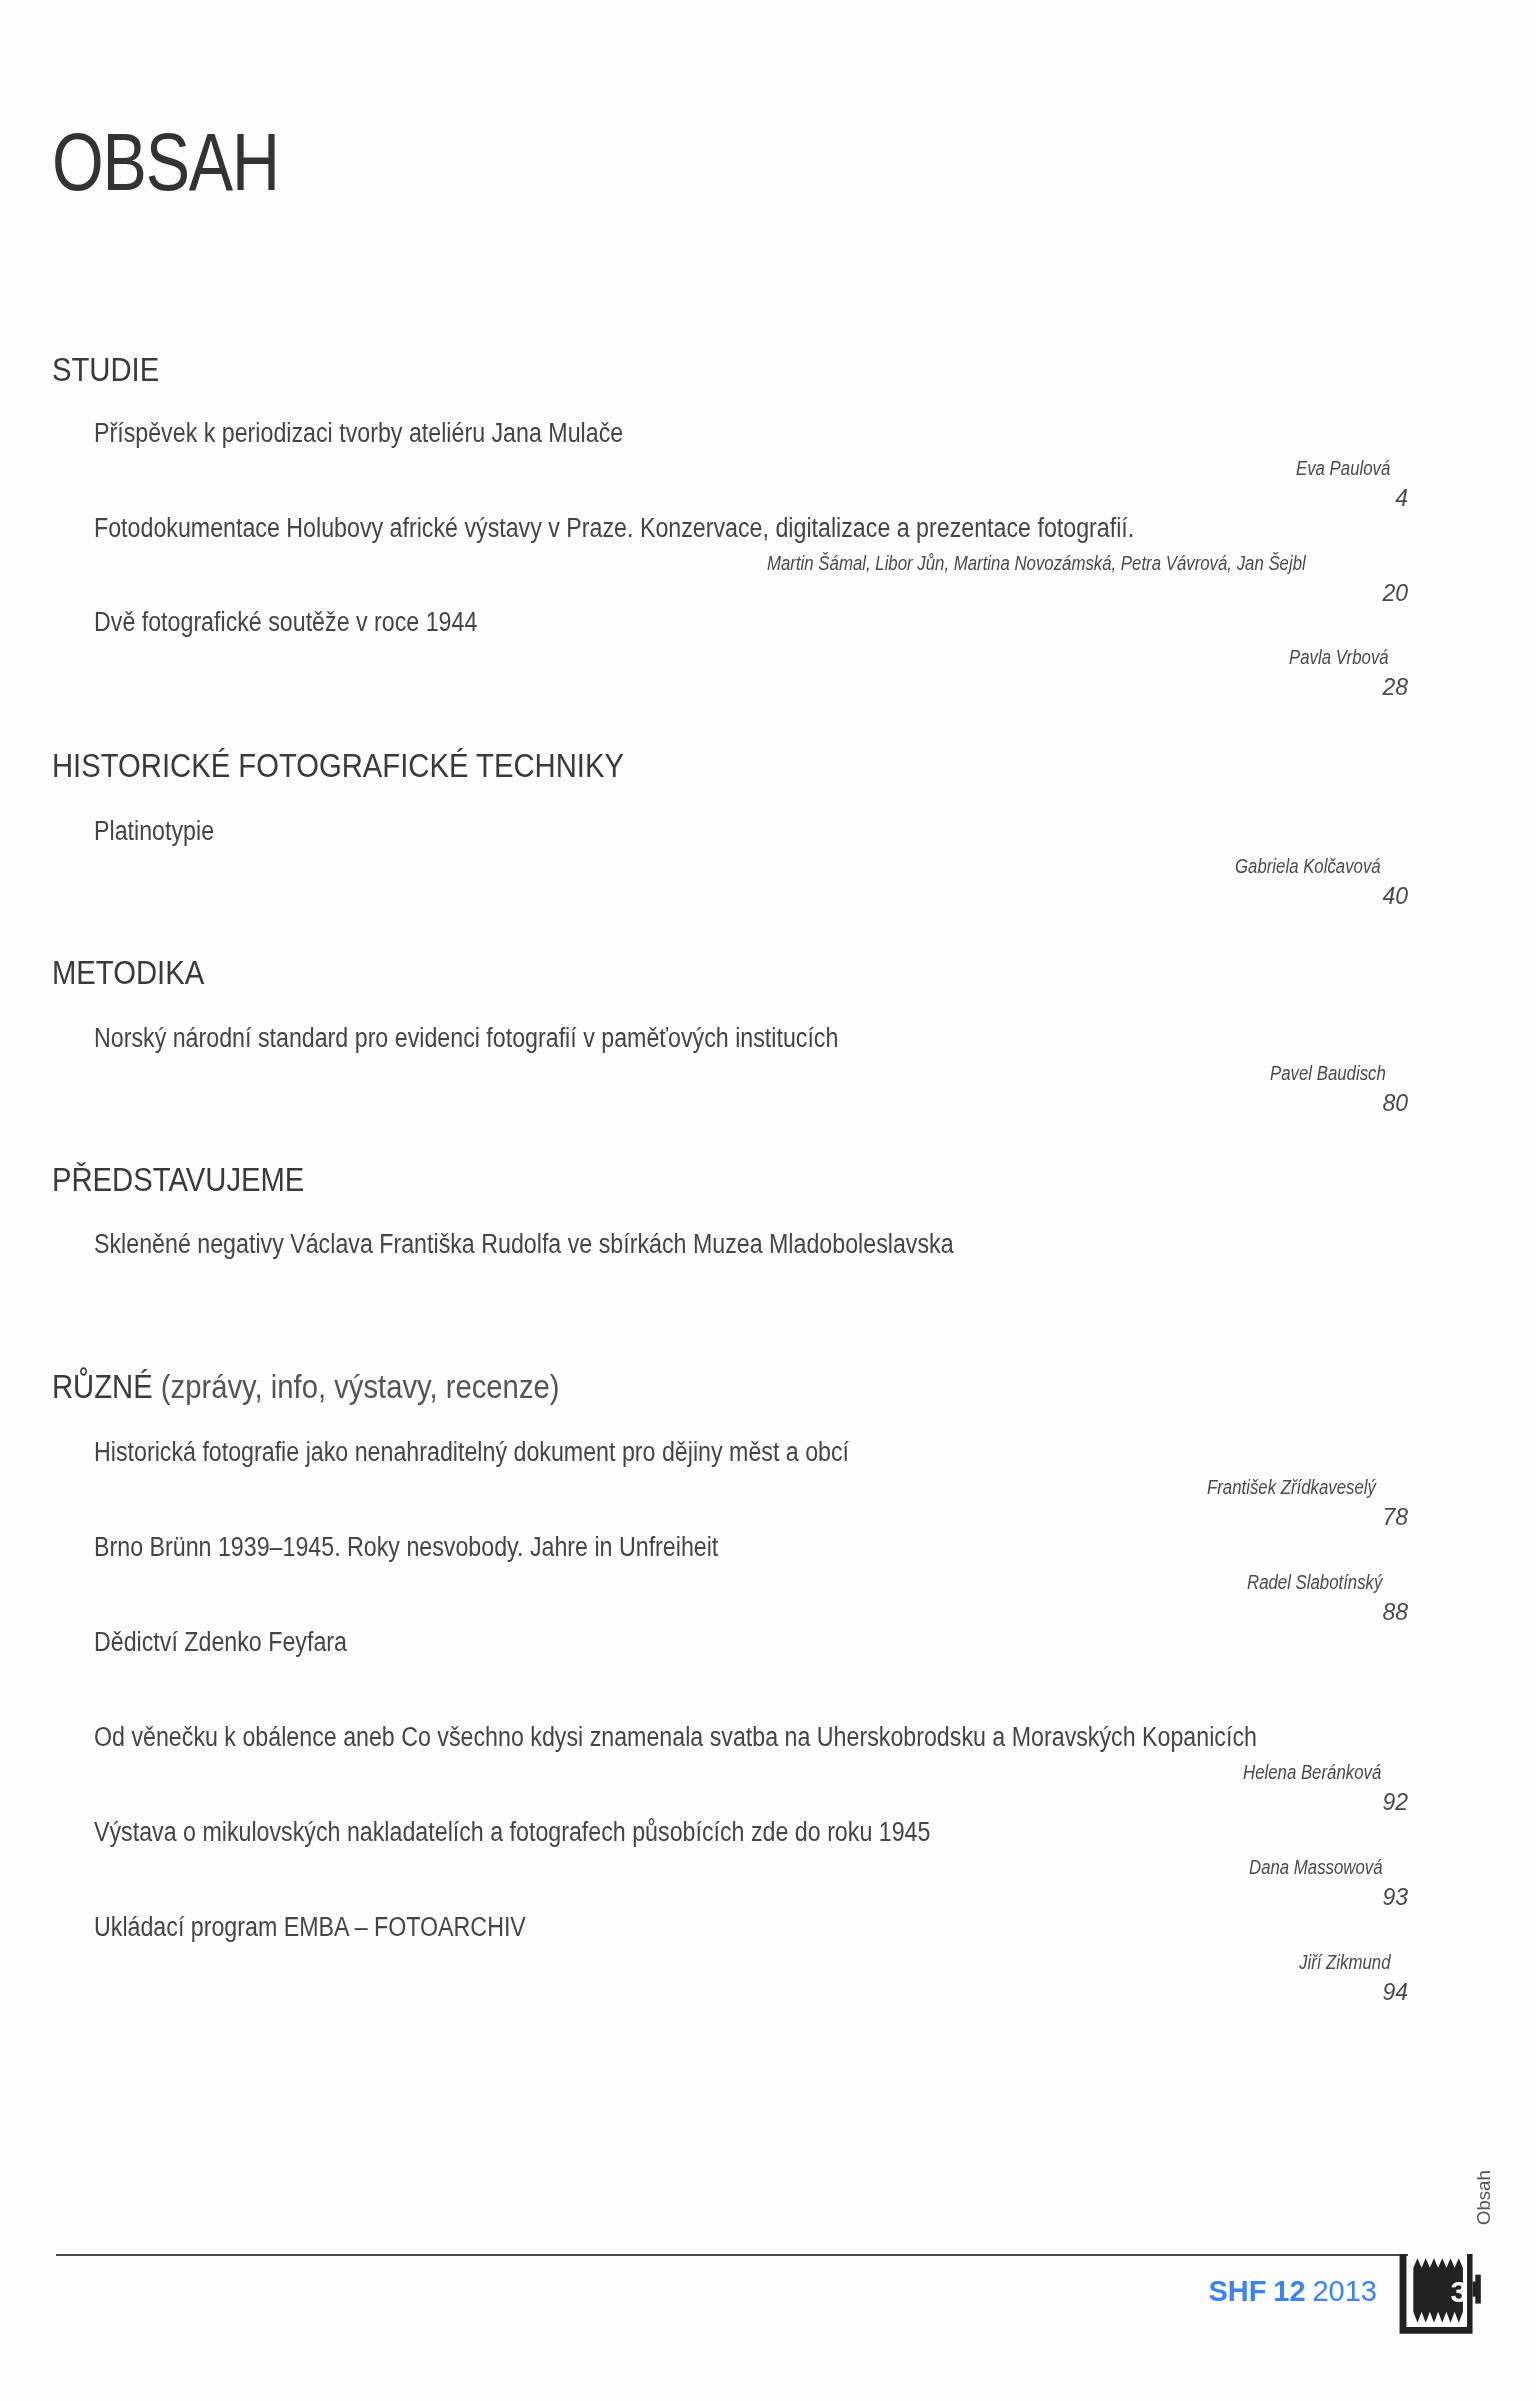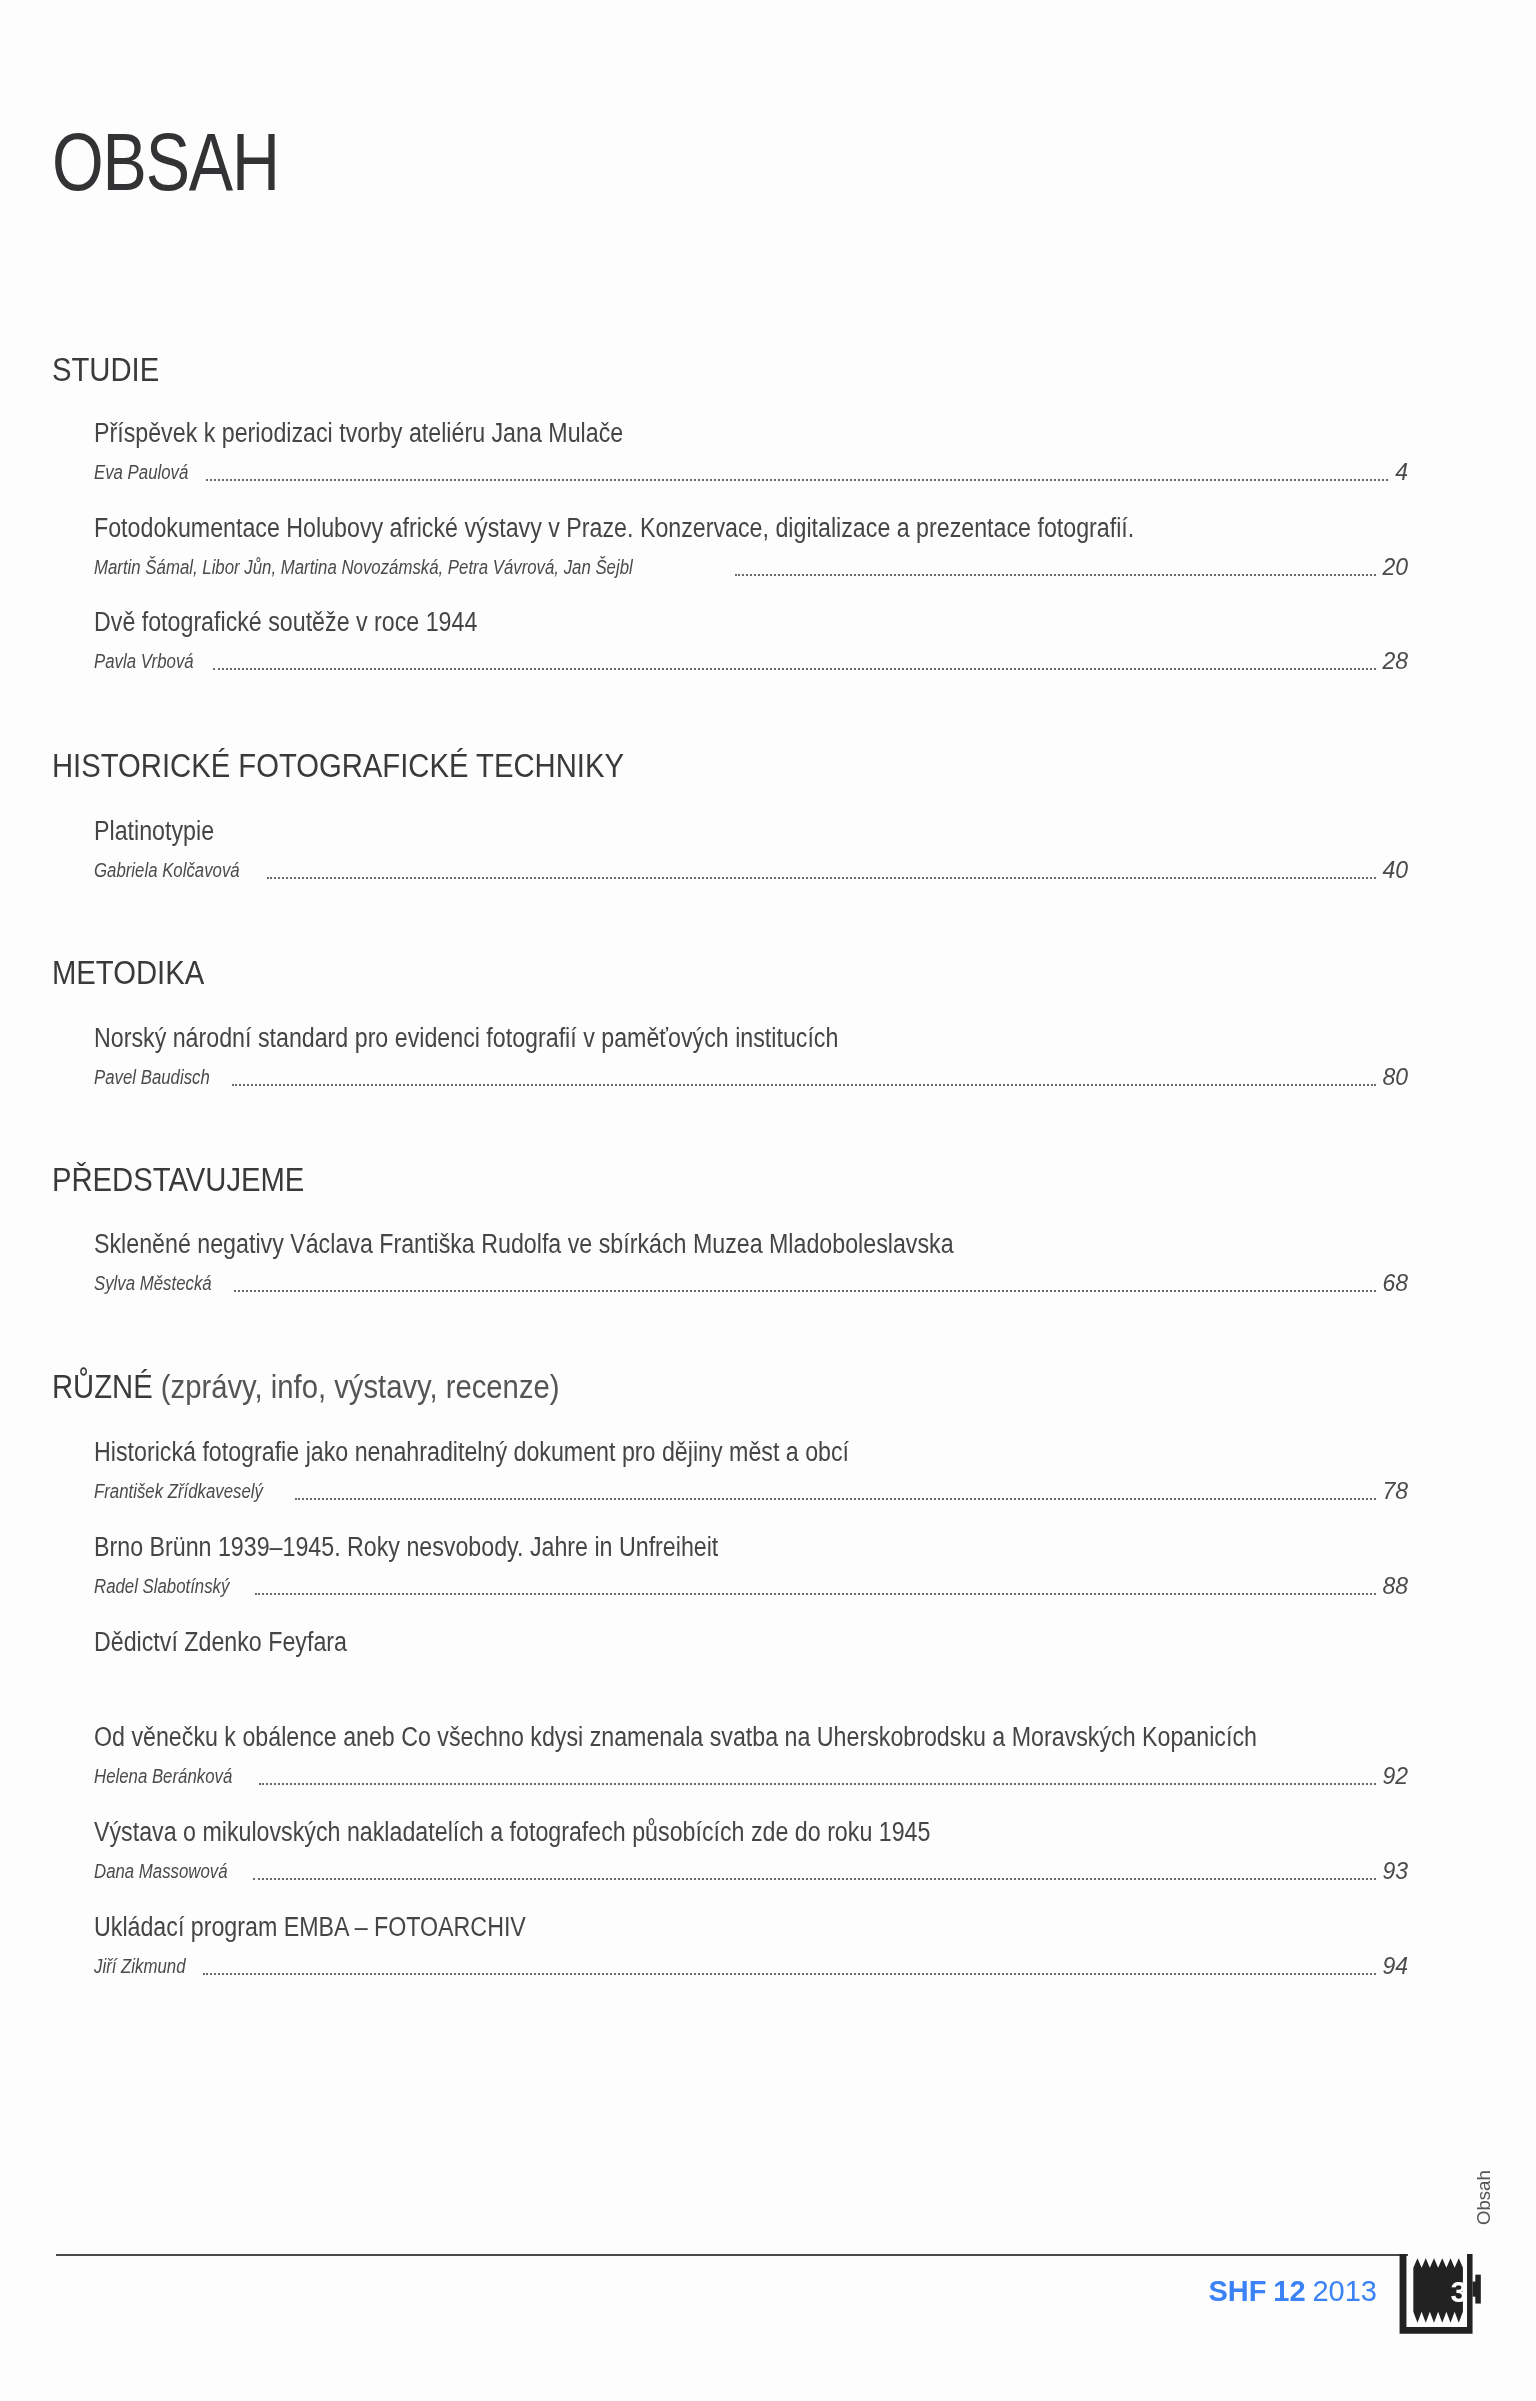--- a/index.html
+++ b/index.html
@@ -19,21 +19,21 @@
       transform: scaleX(0.86); transform-origin: left top; white-space: nowrap;
     }
     .section-heading .bold { font-weight: normal; }
     .section-heading .light { font-weight: normal; color: #555; }
     .entry { position: absolute; left: 94px; width: 1314px; }
     .entry-title {
       font-size: 27px; color: #454547; white-space: nowrap; line-height: 32px;
       transform: scaleX(0.86); transform-origin: left top;
     }
     .entry-line {
-      display: flex; align-items: flex-end; margin-top: 8.3px; height: 27.6px;
+      display: flex; align-items: flex-end; margin-top: 8.3px; height: 27.6px; flex-direction: column;
     }
     .entry-author {
       font-style: italic; font-size: 20px; color: #4a4a4c; white-space: nowrap;
       flex: 0 0 auto; transform: scaleX(0.84); transform-origin: left bottom;
       line-height: 23.4px;
     }
     .entry-leader {
       flex: 1 1 auto; border-bottom: 2.1px dotted #6a6a6c; margin: 0 6.9px 4.1px 0;
       height: 0.7px;
     }
@@ -118,25 +118,20 @@
     <span class="entry-author">Pavel Baudisch</span>
     <span class="entry-leader"></span>
     <span class="entry-page">80</span>
   </div>
 </div>
 
 <h2 class="section-heading" style="top:1160px">PŘEDSTAVUJEME</h2>
 
 <div class="entry" style="top:1228px">
   <div class="entry-title">Skleněné negativy Václava Františka Rudolfa ve sbírkách Muzea Mladoboleslavska</div>
-  <div class="entry-line">
-    <span class="entry-author">Sylva Městecká</span>
-    <span class="entry-leader"></span>
-    <span class="entry-page">68</span>
-  </div>
 </div>
 
 <h2 class="section-heading" style="top:1367px">
   <span class="bold">RŮZNÉ</span>
   <span class="light">(zprávy, info, výstavy, recenze)</span>
 </h2>
 
 <div class="entry" style="top:1436px">
   <div class="entry-title">Historická fotografie jako nenahraditelný dokument pro dějiny měst a obcí</div>
   <div class="entry-line">

